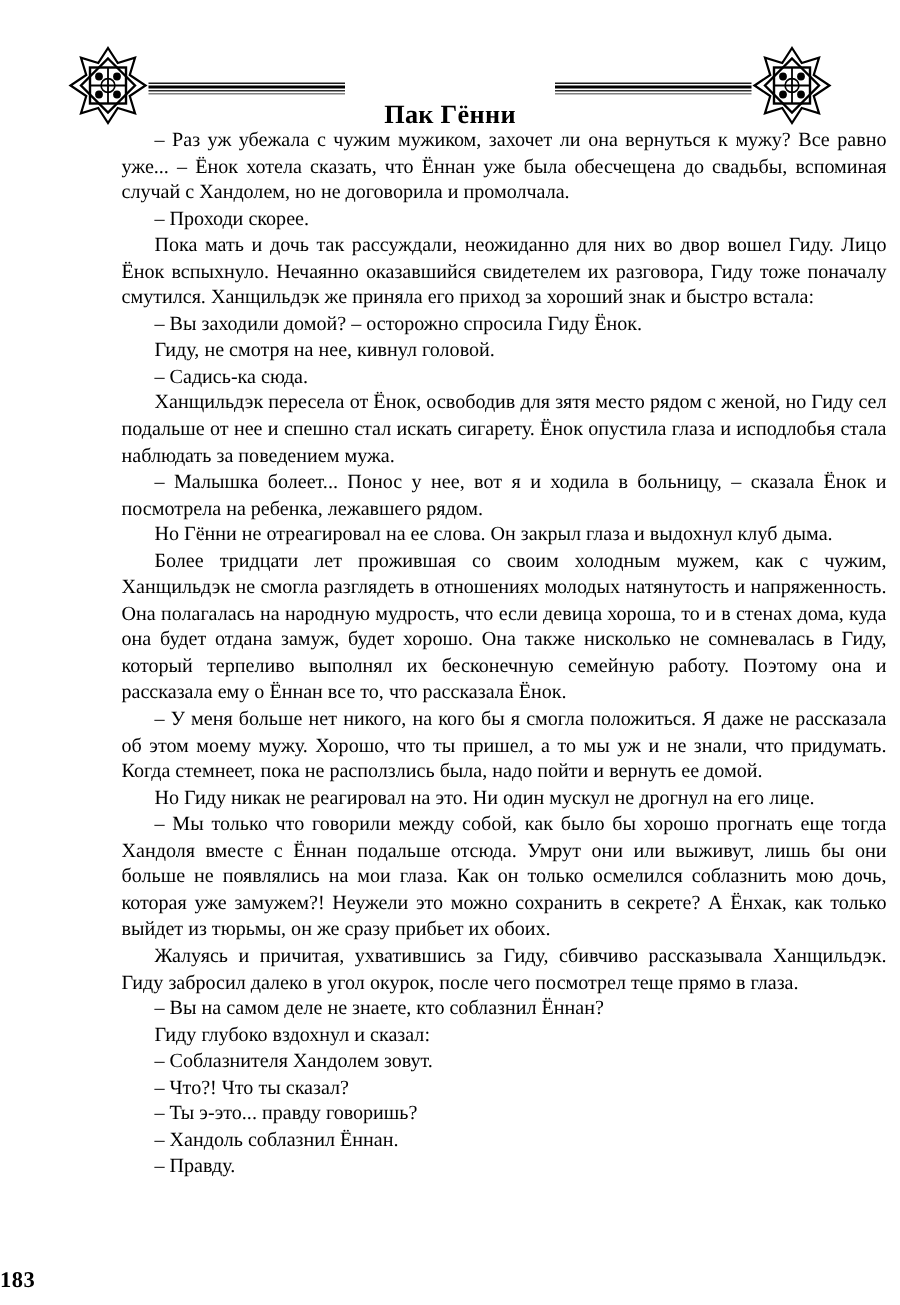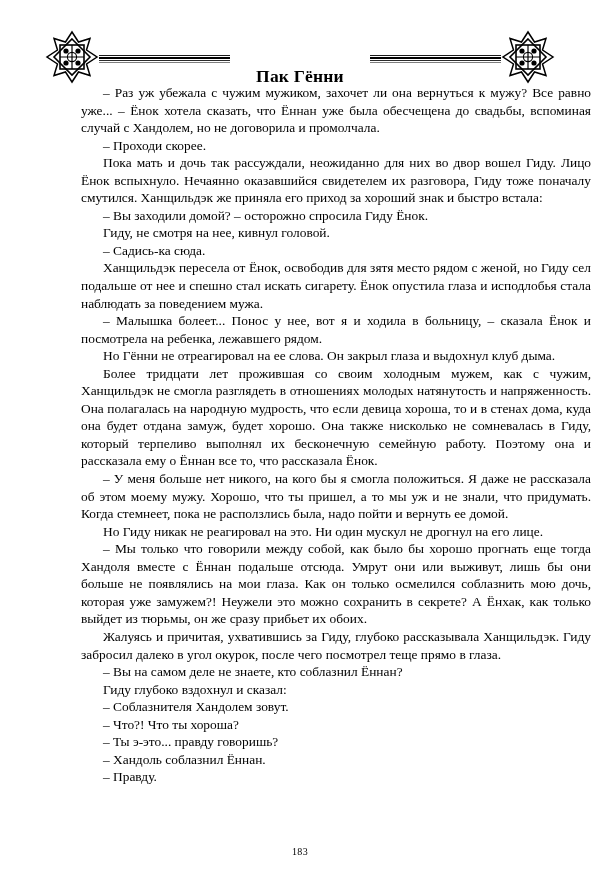--- a/index.html
+++ b/index.html
@@ -115,23 +115,23 @@
     text-indent: 22px;
     text-align: justify;
   }
 
   
   .folio {
     position: absolute;
     left: 0;
     right: 0;
     top: 846px;
-    text-align: center;
-    font-size: 10px;
-    font-weight: normal;
+    text-align: left;
+    font-size: 15px;
+    font-weight: bold;
     letter-spacing: .3px;
   }
 </style>
 </head>
 <body>
 
 <div id="page">
 
   <div class="running-head">
 
@@ -200,25 +200,25 @@
       <p>– Вы заходили домой? – осторожно спросила Гиду Ёнок.</p>
       <p>Гиду, не смотря на нее, кивнул головой.</p>
       <p>– Садись-ка сюда.</p>
       <p>Ханщильдэк пересела от Ёнок, освободив для зятя место рядом с женой, но Гиду сел подальше от нее и спешно стал искать сигарету. Ёнок опустила глаза и исподлобья стала наблюдать за поведением мужа.</p>
       <p>– Малышка болеет... Понос у нее, вот я и ходила в больницу, – сказала Ёнок и посмотрела на ребенка, лежавшего рядом.</p>
       <p>Но Гённи не отреагировал на ее слова. Он закрыл глаза и выдохнул клуб дыма.</p>
       <p>Более тридцати лет прожившая со своим холодным мужем, как с чужим, Ханщильдэк не смогла разглядеть в отношениях молодых натянутость и напряженность. Она полагалась на народную мудрость, что если девица хороша, то и в стенах дома, куда она будет отдана замуж, будет хорошо. Она также нисколько не сомневалась в Гиду, который терпеливо выполнял их бесконечную семейную работу. Поэтому она и рассказала ему о Ённан все то, что рассказала Ёнок.</p>
       <p>– У меня больше нет никого, на кого бы я смогла положиться. Я даже не рассказала об этом моему мужу. Хорошо, что ты пришел, а то мы уж и не знали, что придумать. Когда стемнеет, пока не расползлись была, надо пойти и вернуть ее домой.</p>
       <p>Но Гиду никак не реагировал на это. Ни один мускул не дрогнул на его лице.</p>
       <p>– Мы только что говорили между собой, как было бы хорошо прогнать еще тогда Хандоля вместе с Ённан подальше отсюда. Умрут они или выживут, лишь бы они больше не появлялись на мои глаза. Как он только осмелился соблазнить мою дочь, которая уже замужем?! Неужели это можно сохранить в секрете? А Ёнхак, как только выйдет из тюрьмы, он же сразу прибьет их обоих.</p>
-      <p>Жалуясь и причитая, ухватившись за Гиду, глубоко рассказывала Ханщильдэк. Гиду забросил далеко в угол окурок, после чего посмотрел теще прямо в глаза.</p>
+      <p>Жалуясь и причитая, ухватившись за Гиду, сбивчиво рассказывала Ханщильдэк. Гиду забросил далеко в угол окурок, после чего посмотрел теще прямо в глаза.</p>
       <p>– Вы на самом деле не знаете, кто соблазнил Ённан?</p>
       <p>Гиду глубоко вздохнул и сказал:</p>
       <p>– Соблазнителя Хандолем зовут.</p>
-      <p>– Что?! Что ты хороша?</p>
+      <p>– Что?! Что ты сказал?</p>
       <p>– Ты э-это... правду говоришь?</p>
       <p>– Хандоль соблазнил Ённан.</p>
       <p>– Правду.</p>
     </div>
 
   <div class="folio">183</div>
 
 </div>
 
 </body></html>

